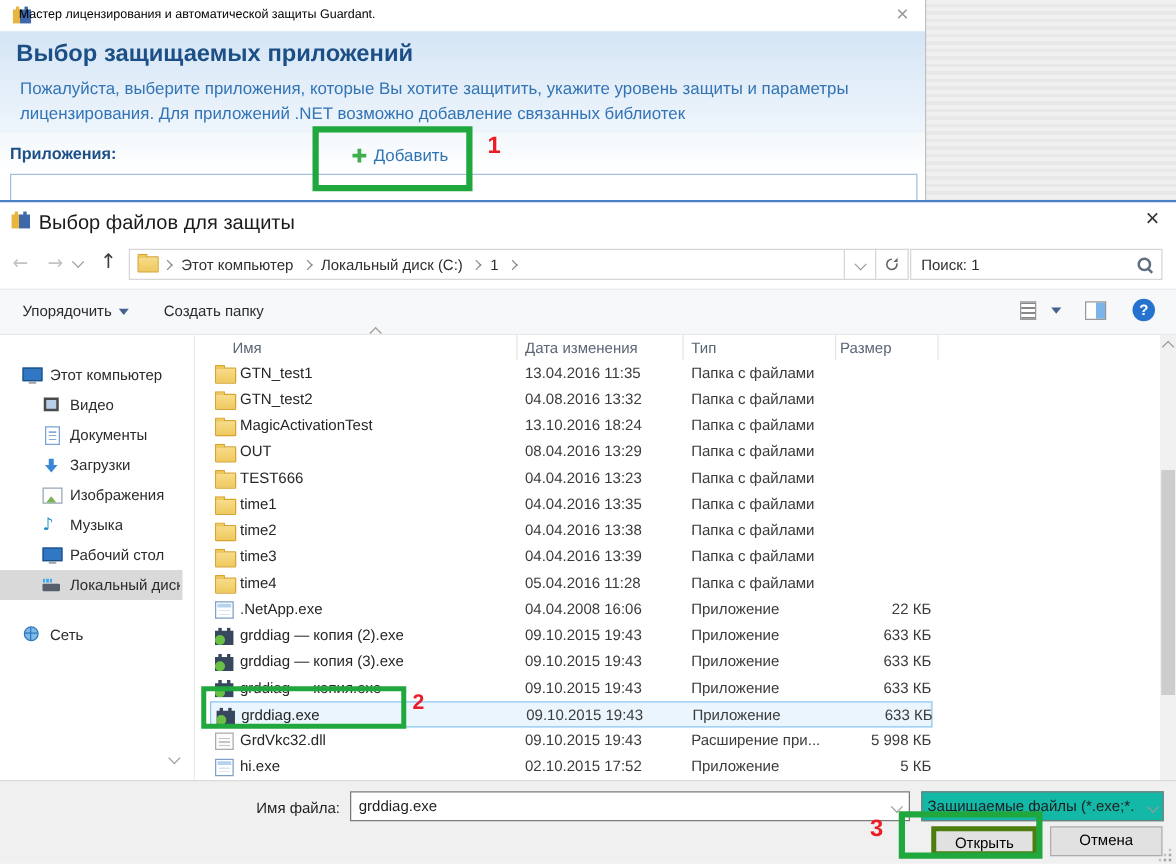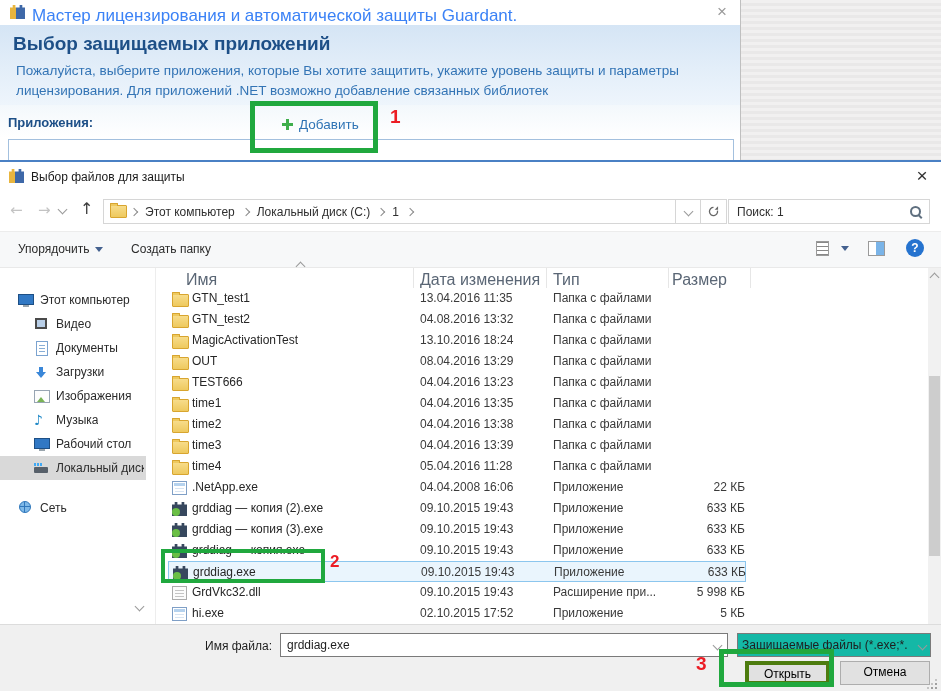--- a/index.html
+++ b/index.html
@@ -7,21 +7,21 @@
           font-family:"Liberation Sans",sans-serif;font-size:12px;color:#222;}
   .abs{position:absolute;}
 
   
   #desktop-strip{left:740px;top:0;width:201px;height:160px;
     background:repeating-linear-gradient(180deg,#f1f0f0 0 3px,#e9e8e8 3px 6px);}
 
   
   #wizard{left:0;top:0;width:740px;height:160px;background:#fff;border-right:1px solid #bfbfbf;}
   #wiz-titlebar{left:0;top:0;width:740px;height:25px;background:#fff;}
-  #wiz-title{left:32px;top:6px;color:#3b82f6;font-size:17px;white-space:nowrap;}
+  #wiz-title{left:15px;top:6px;color:#000000;font-size:10px;white-space:nowrap;}
   #wiz-close{left:710px;top:1px;width:24px;height:22px;color:#9a9a9a;font-size:17px;
     text-align:center;line-height:22px;cursor:default;}
   #wiz-header{left:0;top:25px;width:740px;height:80px;
     background:linear-gradient(180deg,#d5e5f5 0%,#e3eef9 55%,#eef5fc 100%);
     border-bottom:1px solid #c9d8e8;}
   #wiz-header-title{left:13px;top:8px;font-size:19px;font-weight:bold;color:#1d4f87;white-space:nowrap;}
   .wiz-desc{left:16px;font-size:13.5px;color:#3374b5;white-space:nowrap;}
   #wiz-desc1{top:38px;} #wiz-desc2{top:58px;}
   #wiz-content{left:0;top:105px;width:740px;height:55px;
     background:linear-gradient(180deg,#f3f8fc 0%,#ffffff 60%);}
@@ -35,21 +35,21 @@
 
   
   .castle{width:15px;height:14px;display:inline-block;
     background:linear-gradient(90deg,#e8b53e 0 40%,#3e68a8 40%);
     clip-path:polygon(0% 100%,0% 18%,18% 18%,18% 0%,36% 0%,36% 18%,64% 18%,64% 0%,82% 0%,82% 18%,100% 18%,100% 100%);}
 
   
   #dialog{left:0;top:160px;width:941px;height:531px;background:#fff;border-top:2px solid #4a80c4;}
   #dlg-titlebar{left:0;top:0;width:941px;height:30px;background:#fff;}
   #dlg-icon{left:9px;top:7px;}
-  #dlg-title{left:31px;top:8px;font-size:12px;color:#1a1a1a;white-space:nowrap;}
+  #dlg-title{left:31px;top:8px;font-size:16px;color:#1a1a1a;white-space:nowrap;}
   #dlg-close{left:903px;top:0px;width:38px;height:28px;color:#333;font-size:19px;
     text-align:center;line-height:28px;cursor:default;}
 
   
   #nav-row{left:0;top:30px;width:941px;height:39px;background:#fff;}
   .nav-arrow{font-family:"DejaVu Sans",sans-serif;font-size:15px;}
   #nav-back{left:10px;top:9px;color:#c3c3c3;}
   #nav-fwd{left:38px;top:9px;color:#c3c3c3;}
   #nav-chev{left:59px;top:14px;}
   #nav-up{left:80px;top:7px;color:#3e3e3e;font-size:16px;}
@@ -87,21 +87,21 @@
     background:repeating-linear-gradient(180deg,#888 0 1px,#fff 1px 4px);}
   #tb-viewchev{left:841px;top:14px;}
   #tb-pane{left:868px;top:9px;width:15px;height:13px;border:1px solid #9a9a9a;
     background:linear-gradient(90deg,#fff 0 50%,#7ab4e8 50%);}
   #tb-help{left:906px;top:7px;width:18px;height:18px;border-radius:50%;background:#2573cf;color:#fff;
     font-size:12px;font-weight:bold;text-align:center;line-height:18px;}
 
   
   #side-divider{left:155px;top:106px;width:1px;height:356px;background:#ededed;}
   
-  #col-headers{left:168px;top:106px;width:760px;height:20px;color:#5a6675;font-size:16px;}
+  #col-headers{left:168px;top:106px;width:760px;height:20px;color:#5a6675;font-size:12px;}
   .col-h{position:absolute;top:3px;white-space:nowrap;cursor:default;}
   #col-name{left:18px;} #col-date{left:252px;} #col-type{left:385px;} #col-size{left:504px;}
   .col-div{position:absolute;top:0;width:1px;height:20px;background:#e6e6e6;}
   #sort-chev{left:297px;top:101px;width:6px;height:6px;border-right:1.4px solid #9a9a9a;
     border-bottom:1.4px solid #9a9a9a;transform:rotate(-135deg);}
 
   
   #file-rows{left:168px;top:126px;width:760px;}
   .file-row{position:relative;height:21px;width:578px;box-sizing:border-box;cursor:default;}
   .file-row.selected{background:#eaf5fd;border:1px solid #8cc6ee;}

